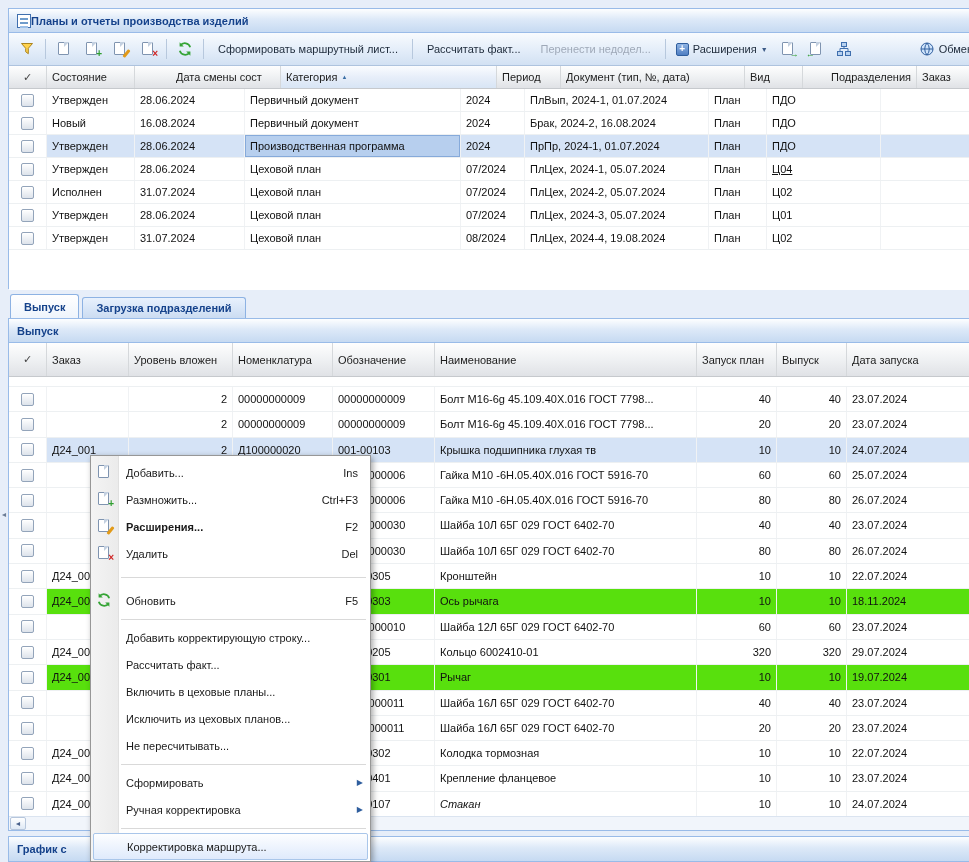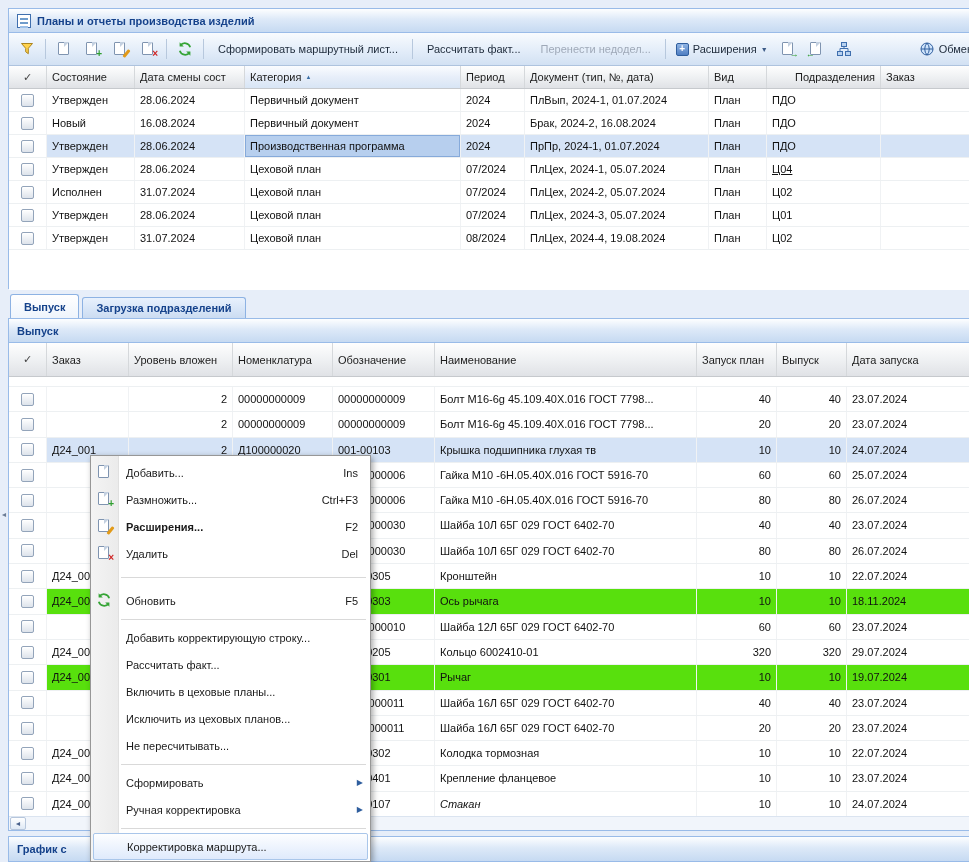--- a/index.html
+++ b/index.html
@@ -3,21 +3,21 @@
 <meta charset="utf-8">
 <style>
 *{margin:0;padding:0;box-sizing:border-box}
 html,body{width:969px;height:862px;overflow:hidden}
 body{position:relative;font-family:"Liberation Sans","DejaVu Sans",sans-serif;font-size:11px;color:#111;background:#e7eef9}
 
 
 .panel{position:absolute;left:8px;width:961px;background:#fff;border:1px solid #99bbe8;border-right:0}
 #panel1{top:8px;height:281px}
 #panel2{top:318px;height:513px;display:flex;flex-direction:column}
-.phead{height:24px;flex:0 0 24px;display:flex;align-items:center;gap:6px;padding:0 8px;
+.phead{height:24px;flex:0 0 24px;display:flex;align-items:center;padding:0 8px;
   background:linear-gradient(#fdfeff,#dde9f8 45%,#c6daf2);border-bottom:1px solid #99bbe8;
   color:var(--accent,#15428b);font-weight:bold}
 #schedule-header{position:absolute;left:8px;top:836px;width:961px;height:26px;z-index:5}
 
 
 .toolbar{height:33px;display:flex;align-items:center;gap:2px;padding:0 5px;
   background:linear-gradient(#f8fbfe,#e3edf9 55%,#d2e1f3);border-bottom:1px solid #aec3de;
   overflow:hidden;white-space:nowrap}
 .tbtn{display:inline-flex;align-items:center;gap:4px;height:24px;padding:0 4px;background:transparent;
   border:1px solid transparent;border-radius:2px;font:inherit;color:#1d2a3a;cursor:pointer;flex:0 0 auto}
@@ -192,21 +192,21 @@
       <span>Обмен</span>
     </button>
   </div>
 
   <div class="grid" id="g1">
     <div class="ghead">
         <div class="gh chkh" style="width: 38px;">✓</div>
         <div class="gh" style="width: 88px;">
           <span>Состояние</span>
         </div>
-        <div class="gh" style="width: 110px;">
+        <div class="gh" style="width: 110px; margin-left: 36px;">
           <span>Дата смены сост</span>
         </div>
         <div class="gh sorted" style="width: 216px; align-items: center;">
           <span>Категория</span>
           <span class="sortarrow">▲</span>
         </div>
         <div class="gh" style="width: 64px;">
           <span>Период</span>
         </div>
         <div class="gh" style="width: 184px;">

